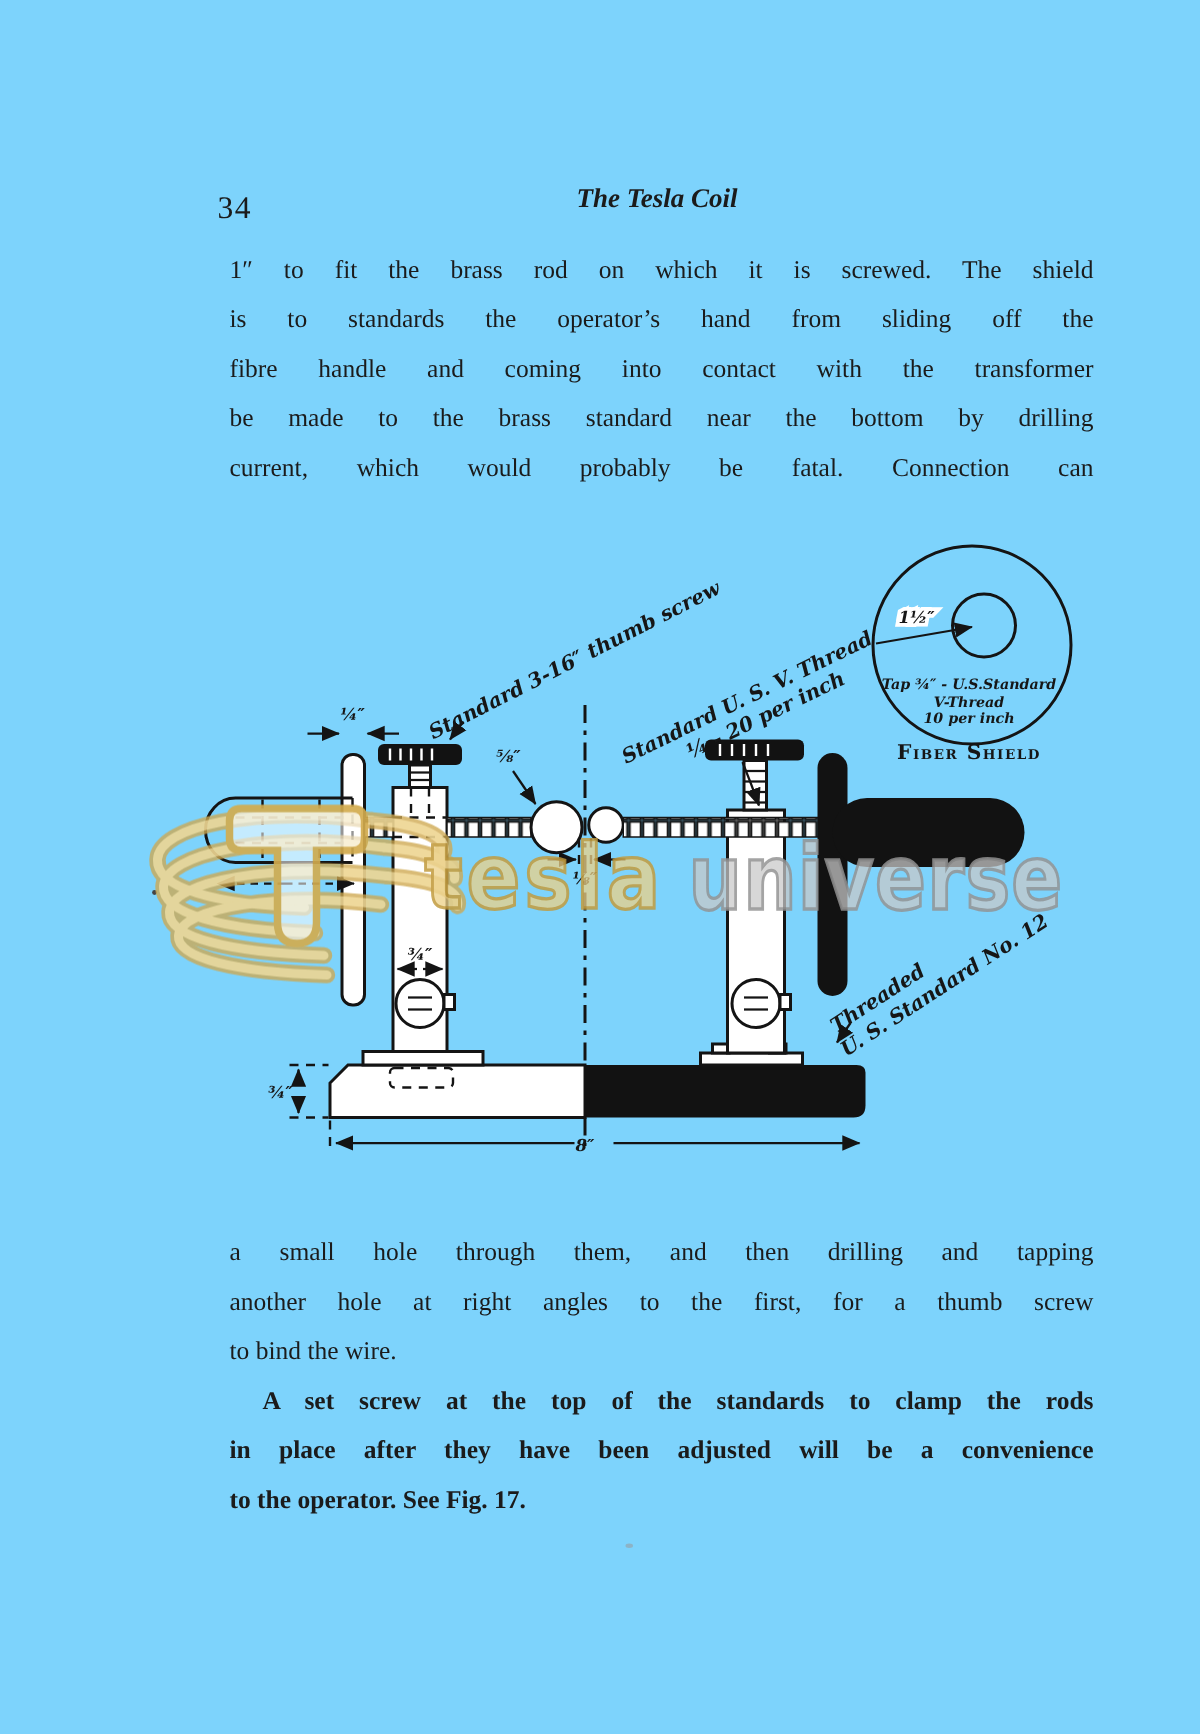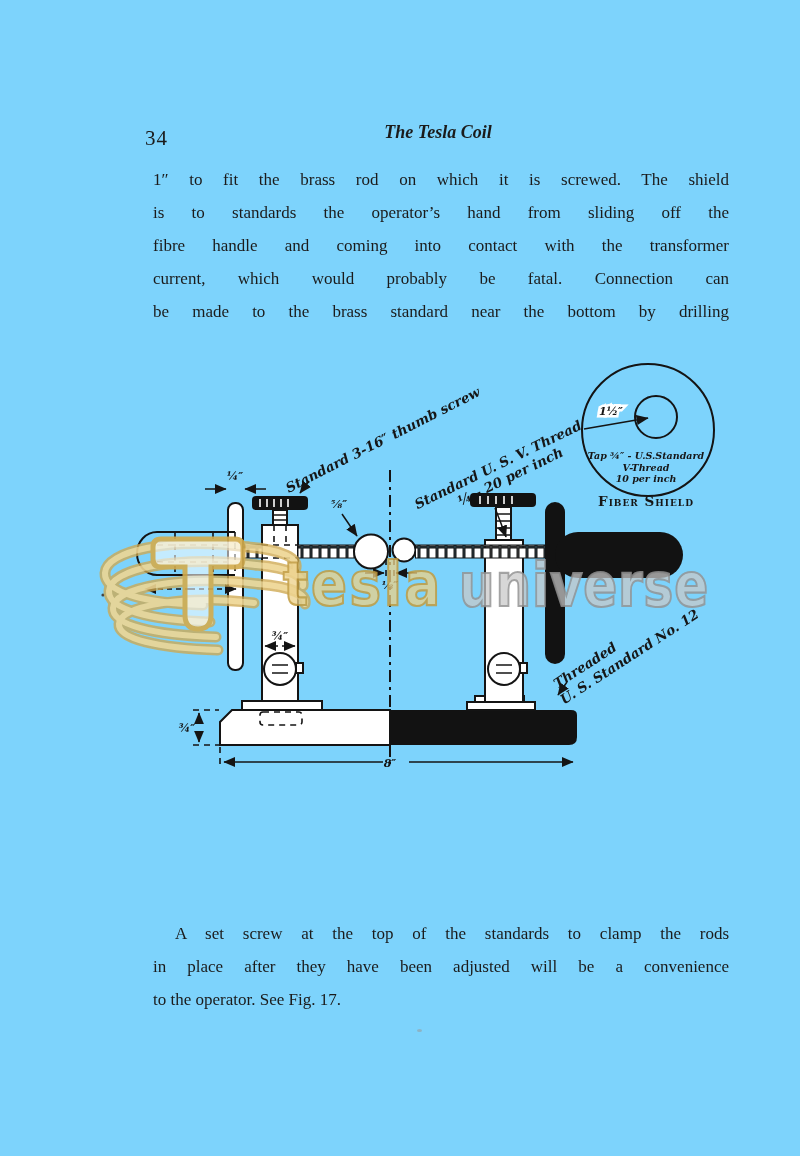--- a/index.html
+++ b/index.html
@@ -3,21 +3,21 @@
 <meta charset="utf-8">
 <style>
   html,body{margin:0;padding:0;}
   body{width:800px;height:1156px;background:#ffffff;position:relative;overflow:hidden;
        font-family:"Liberation Serif","DejaVu Serif",serif;color:#1b1b1b;}
   .page{position:absolute;inset:0;background:#7dd3fc;}
   .pagenum{position:absolute;left:145px;top:126px;font-size:21px;letter-spacing:1px;}
   .runtitle{position:absolute;left:150px;top:122px;width:576px;text-align:center;
             font-style:italic;font-weight:700;font-size:18px;}
   .tblock{position:absolute;left:153px;width:576px;font-size:17px;line-height:33px;}
-  .tb1{top:163px;} .tb2{top:818px;} .tb3{top:917px;}
+  .tb1{top:163px;} .tb2{top:818px;} .tb3{top:917px;font-weight:bold;}
   .tline{text-align:justify;text-align-last:justify;white-space:normal;}
   .tl-end{text-align-last:left;}
   .indent{padding-left:22px;}
   .caption{position:absolute;left:137px;top:772px;width:576px;text-align:center;
            font-variant:small-caps;font-weight:600;font-size:17px;letter-spacing:.6px;}
   .figwrap{position:absolute;left:95px;top:352px;width:635px;height:425px;}
   svg{display:block;}
   .ink{stroke:#141414;fill:none;stroke-width:2;}
   .inkf{stroke:#141414;fill:#ffffff;stroke-width:2;}
   .solid{fill:#121212;stroke:none;}
@@ -46,22 +46,22 @@
 
 <div class="page">
 
   <div class="pagenum">34</div>
   <div class="runtitle">The Tesla Coil</div>
 
   <div class="tblock tb1">
     <div class="tline">1″ to fit the brass rod on which it is screwed.  The shield</div>
     <div class="tline">is to standards the operator’s hand from sliding off the</div>
     <div class="tline">fibre handle and coming into contact with the transformer</div>
+    <div class="tline">be made to the brass standard near the bottom by drilling</div>
     <div class="tline">current, which would probably be fatal.  Connection can</div>
-    <div class="tline">be made to the brass standard near the bottom by drilling</div>
   </div>
 
   <div class="figwrap">
     <svg width="635" height="425" viewBox="0 0 635 425">
       <defs>
         <pattern id="thr" width="9" height="13" patternUnits="userSpaceOnUse">
           <rect x="0.8" y="0.8" width="7.4" height="11.4" fill="#fff" stroke="#141414" stroke-width="1.4"></rect>
         </pattern>
         <marker id="ah" viewBox="0 0 10 10" refX="9" refY="5" markerWidth="8.5" markerHeight="8.5" orient="auto-start-reverse">
           <path d="M0,1 L9.5,5 L0,9 z" fill="#141414"></path>
@@ -241,20 +241,25 @@
           </g>
           <path d="M55,12 Q55,4 63,4 H137 Q145,4 145,12 V24 Q145,32 137,32 H113 V80 Q113,94 100,94 Q87,94 87,80 V32 H63 Q55,32 55,24 Z" fill="#ffffff" fill-opacity=".6" stroke="#d3ac4e" stroke-width="5"></path>
         </g>
         <text class="wmgold" x="268" y="253" font-size="60" text-anchor="middle" textLength="160" lengthAdjust="spacingAndGlyphs">tesla</text>
         <text class="wmgray" x="489" y="254" font-size="60" text-anchor="middle" textLength="250" lengthAdjust="spacingAndGlyphs">universe</text>
       </g>
     </svg>
   </div>
 
 
+  <div class="tblock tb2">
+    <div class="tline">a small hole through them, and then drilling and tapping</div>
+    <div class="tline">another hole at right angles to the first, for a thumb screw</div>
+    <div class="tline tl-end">to bind the wire.</div>
+  </div>
 
   <div class="tblock tb3">
     <div class="tline indent">A set screw at the top of the standards to clamp the rods</div>
     <div class="tline">in place after they have been adjusted will be a convenience</div>
     <div class="tline tl-end">to the operator.  See Fig. 17.</div>
   </div>
 
   <div class="speck"></div>
 </div>
 

